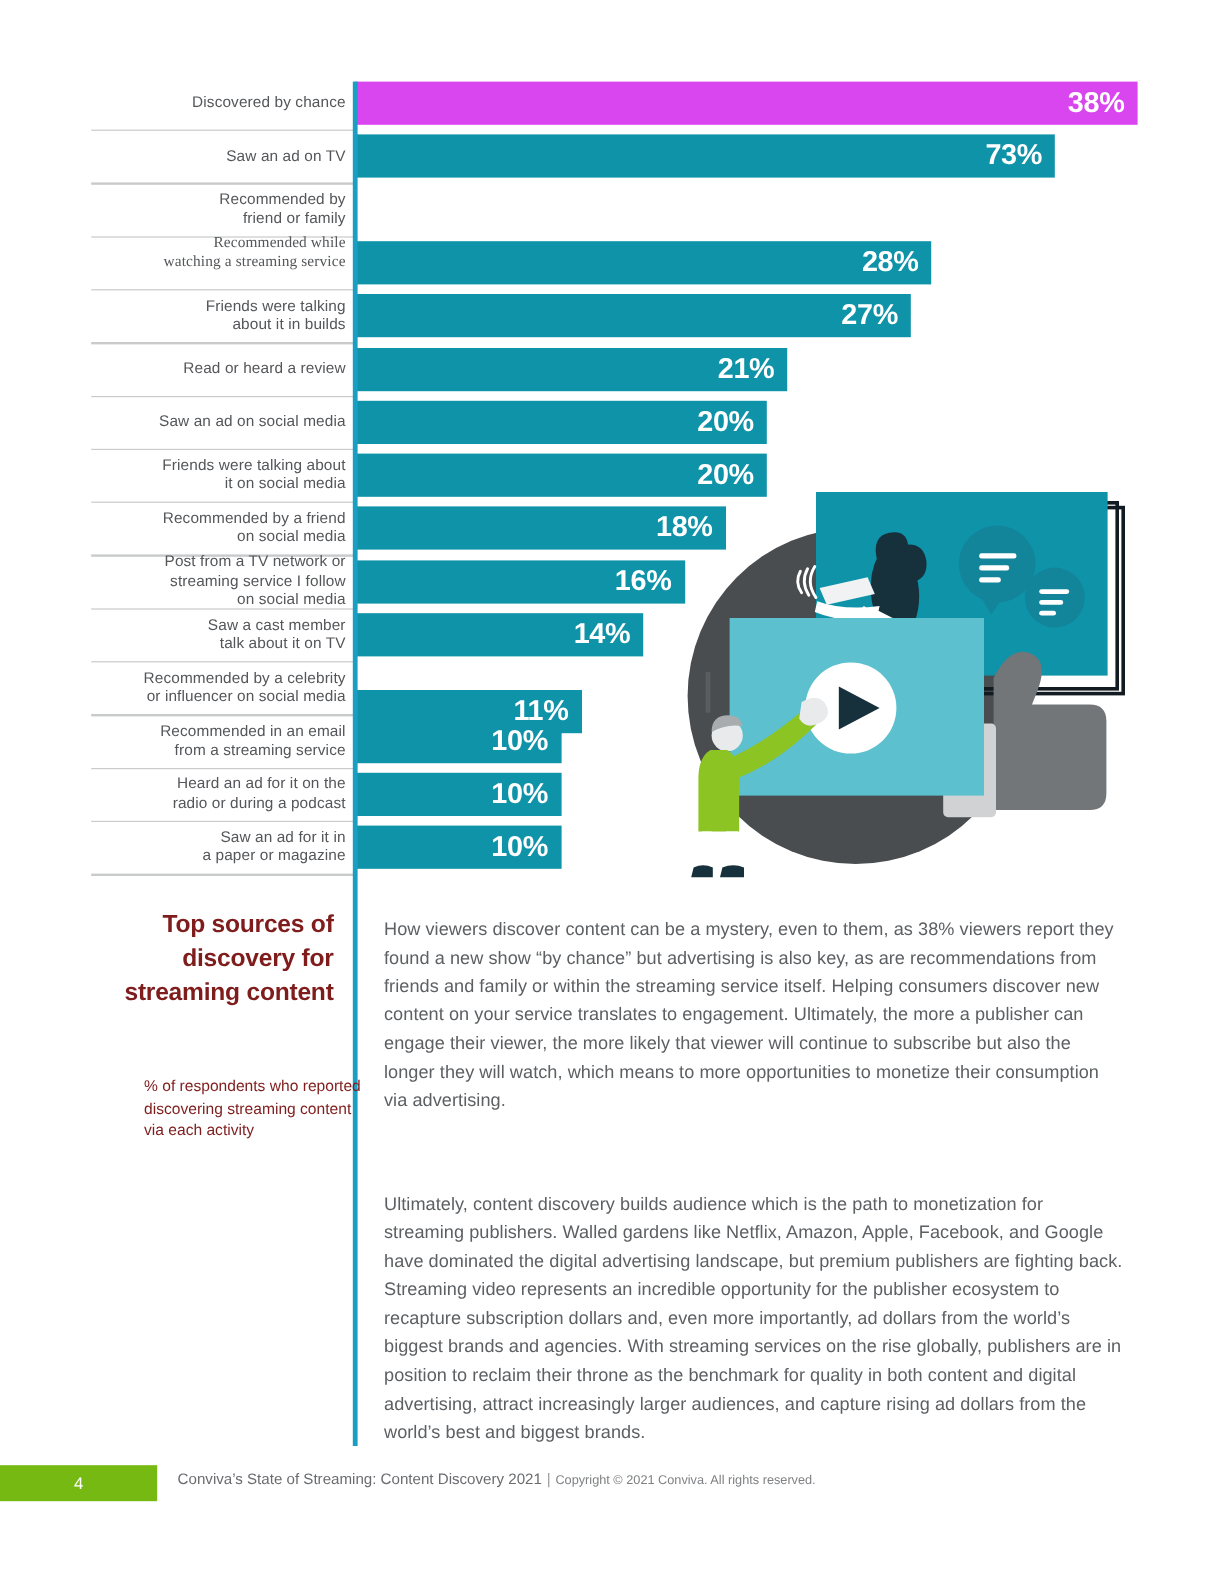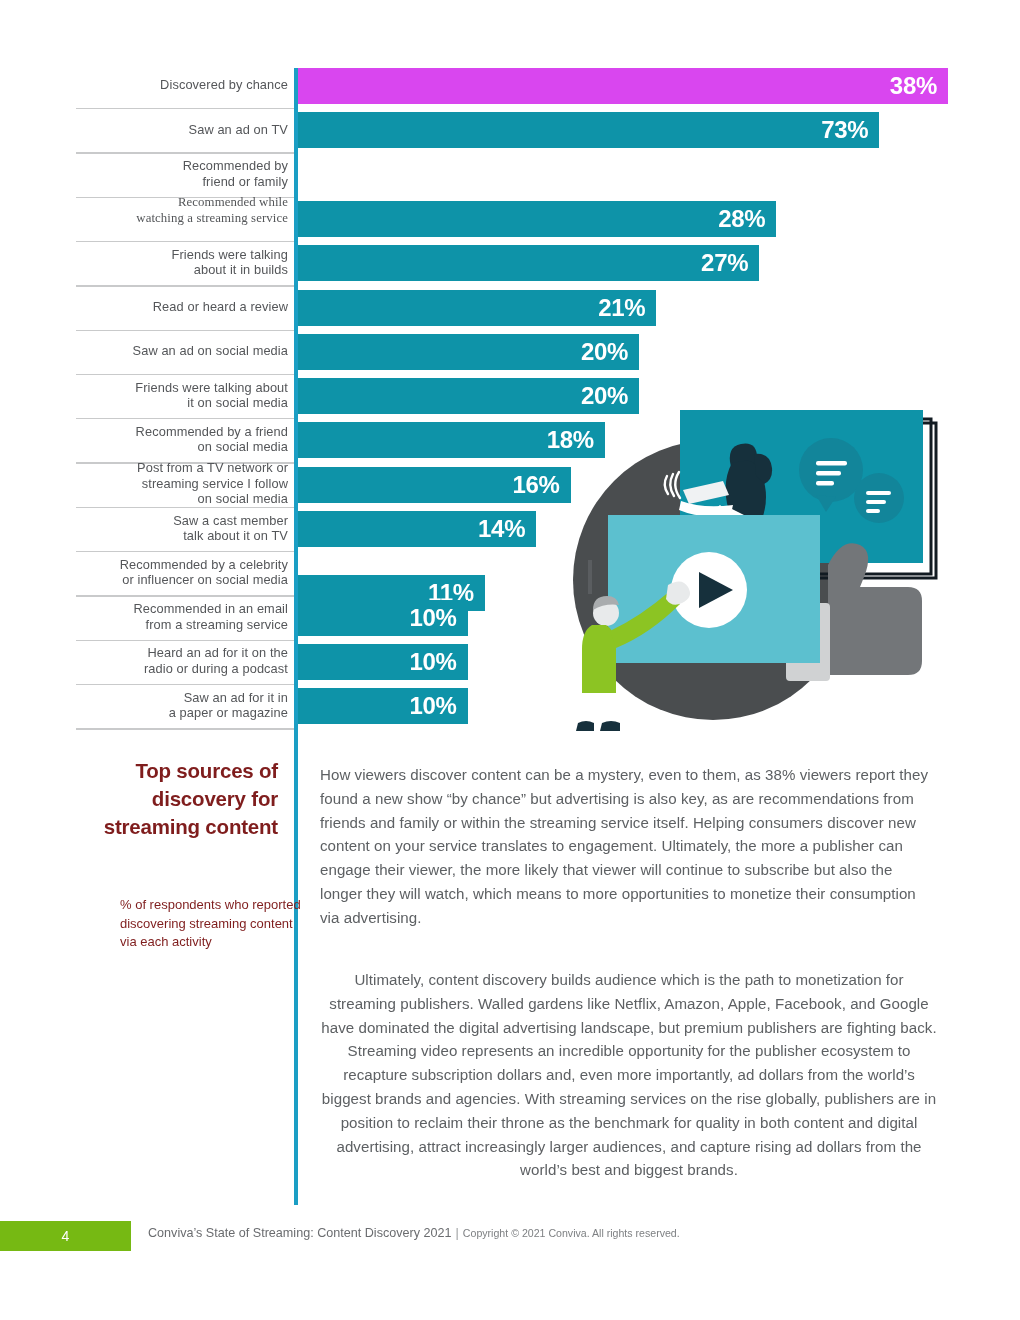--- a/index.html
+++ b/index.html
@@ -62,21 +62,21 @@
     color:#7f1d1d;
     font-size:13px;line-height:18.6px;margin-left:24px;
   }
   .para{
     position:absolute;left:320px;width:618px;
     color:#5d6063;
     font-size:15.1px;line-height:23.8px;
     letter-spacing:0.05px;
   }
   #para1{top:763px;}
-  #para2{top:968px;text-align:center;}
+  #para2{top:992px;}
 
   
   #footer-block{
     position:absolute;left:0;top:1221px;width:131px;height:30px;
     background:#76b913;
     display:flex;align-items:center;justify-content:center;
   }
   #footer-page{color:#ffffff;font-size:14px;}
   #footer-text{
     position:absolute;left:148px;top:1226px;

